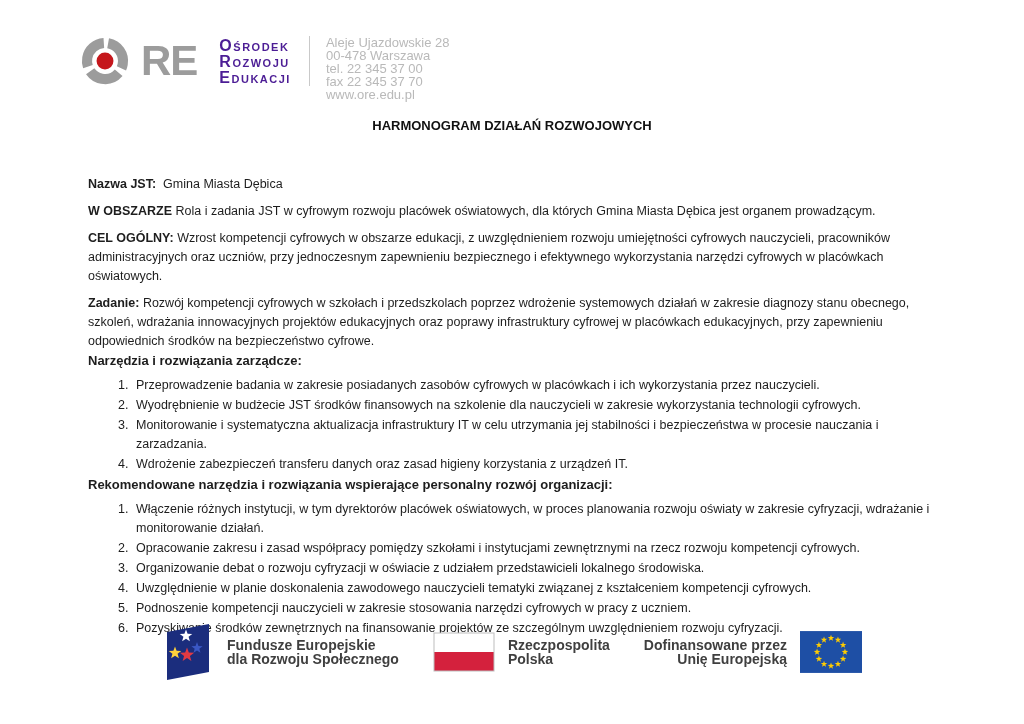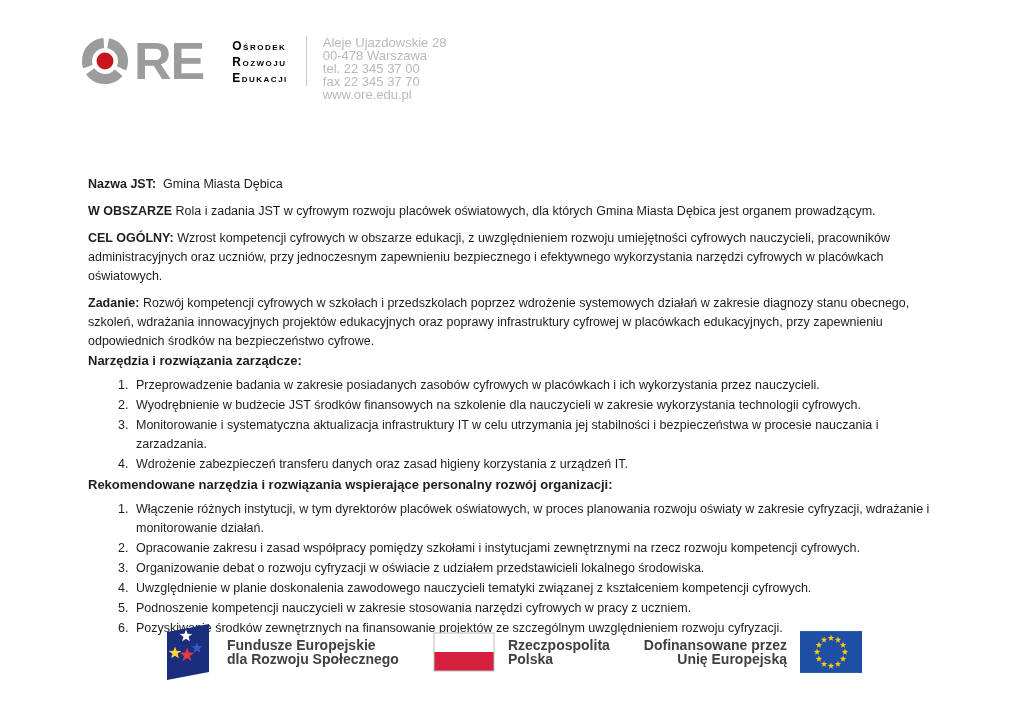--- a/index.html
+++ b/index.html
@@ -6,26 +6,26 @@
   .page {
     position:relative; width:1024px; height:724px; background:#ffffff;
     font-family:"Liberation Sans", sans-serif; color:#1d1d1d; overflow:hidden;
   }
 
   
   .letterhead { position:absolute; top:34px; left:78px; display:flex; align-items:flex-start; }
   .logo-row { display:flex; align-items:center; }
   .ore-o { width:54px; height:54px; }
   .logo-letters {
-    font-size:52px; font-weight:700; color:#9c9c9c; letter-spacing:-1px;
-    line-height:54px; margin-left:2px;
+    font-size:42px; font-weight:700; color:#9c9c9c; letter-spacing:-1px;
+    line-height:54px; margin-left:9px;
   }
   .org-name {
-    font-variant:small-caps; color:#000000; font-size:12px; line-height:16px;
-    letter-spacing:1.5px; margin-left:28px; padding-top:4px; font-weight:600;
+    font-variant:small-caps; color:#4c1d95; font-size:16px; line-height:16px;
+    letter-spacing:1.5px; margin-left:22px; padding-top:4px; font-weight:600;
   }
   .vdivider { width:1px; height:50px; background:#c9c9c9; margin:2px 16px 0 18px; }
   .address { color:#b9b9b9; font-size:13px; line-height:13px; padding-top:2px; }
 
   
   .doc-title {
     position:absolute; top:118px; left:0; right:0; text-align:center;
     font-size:13px; font-weight:700; color:#111;
   }
 
@@ -80,20 +80,21 @@
     <div class="vdivider"></div>
     <div class="address">
       <div>Aleje Ujazdowskie 28</div>
       <div>00-478 Warszawa</div>
       <div>tel. 22 345 37 00</div>
       <div>fax 22 345 37 70</div>
       <div>www.ore.edu.pl</div>
     </div>
   </div>
 
+  <div class="doc-title">HARMONOGRAM DZIAŁAŃ ROZWOJOWYCH</div>
 
   <div class="content">
 
     <div class="field">
       <span class="b">Nazwa JST:</span><span class="value">Gmina Miasta Dębica</span>
     </div>
 
     <p class="par">
       <span class="b">W OBSZARZE</span>
       <span>Rola i zadania JST w cyfrowym rozwoju placówek oświatowych, dla których Gmina Miasta Dębica jest organem prowadzącym.</span>

